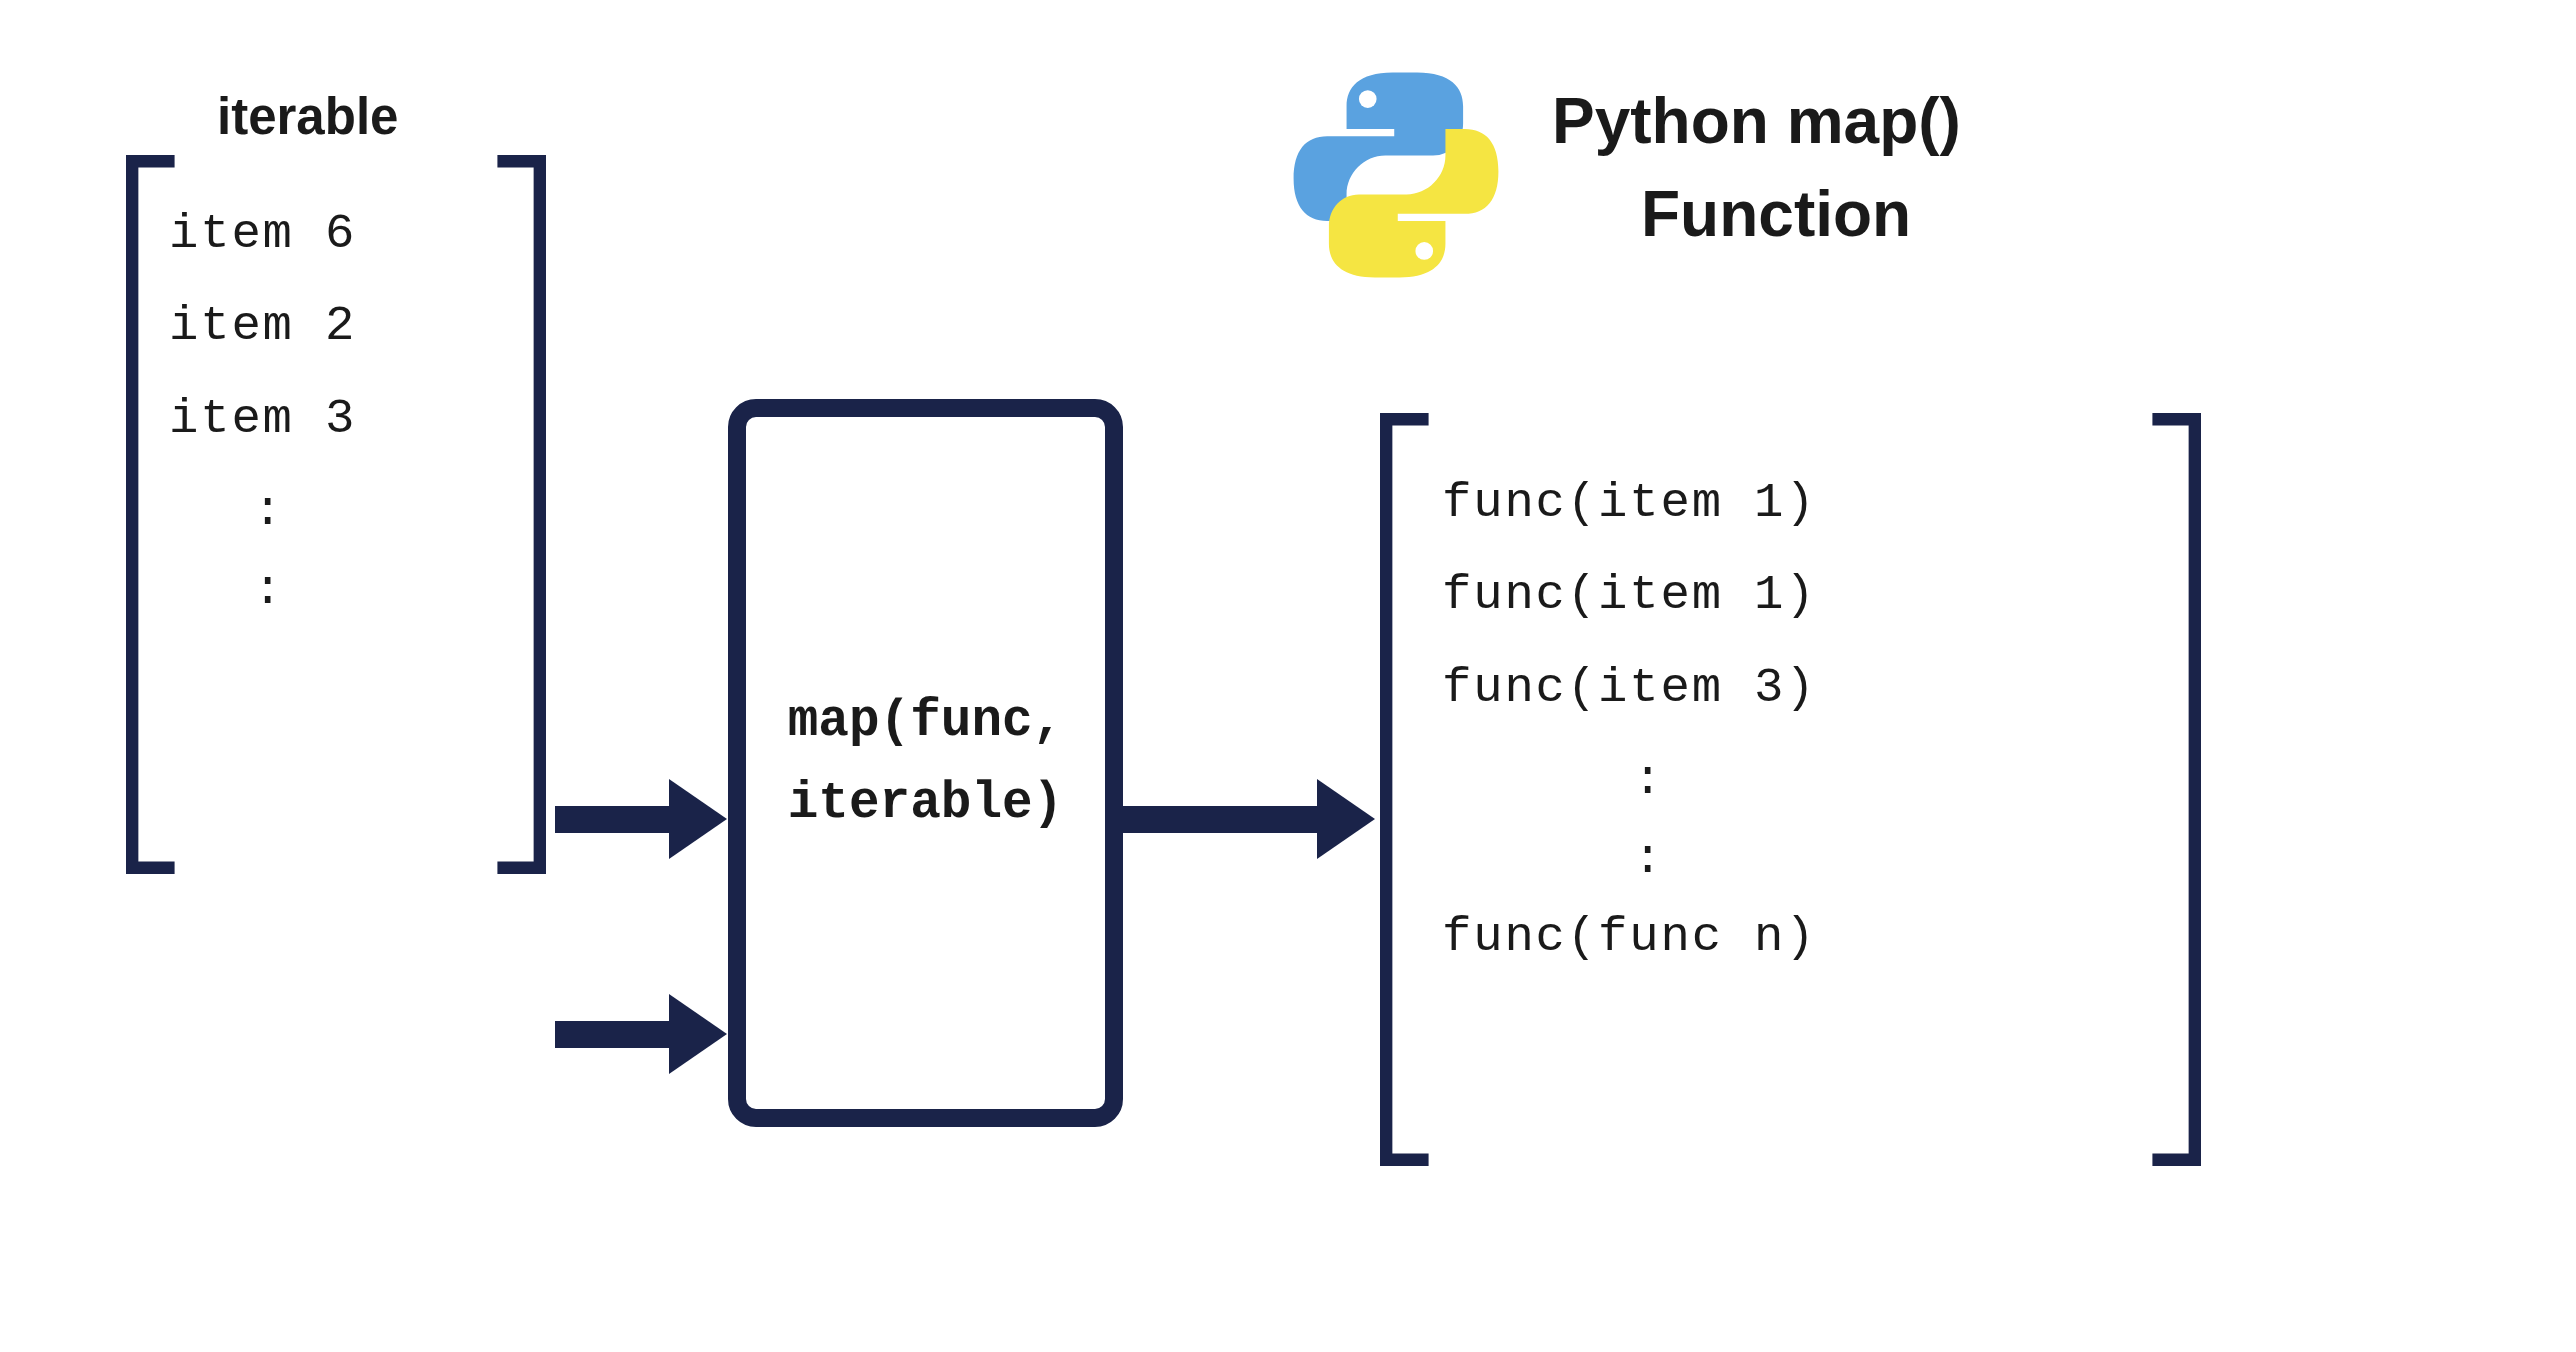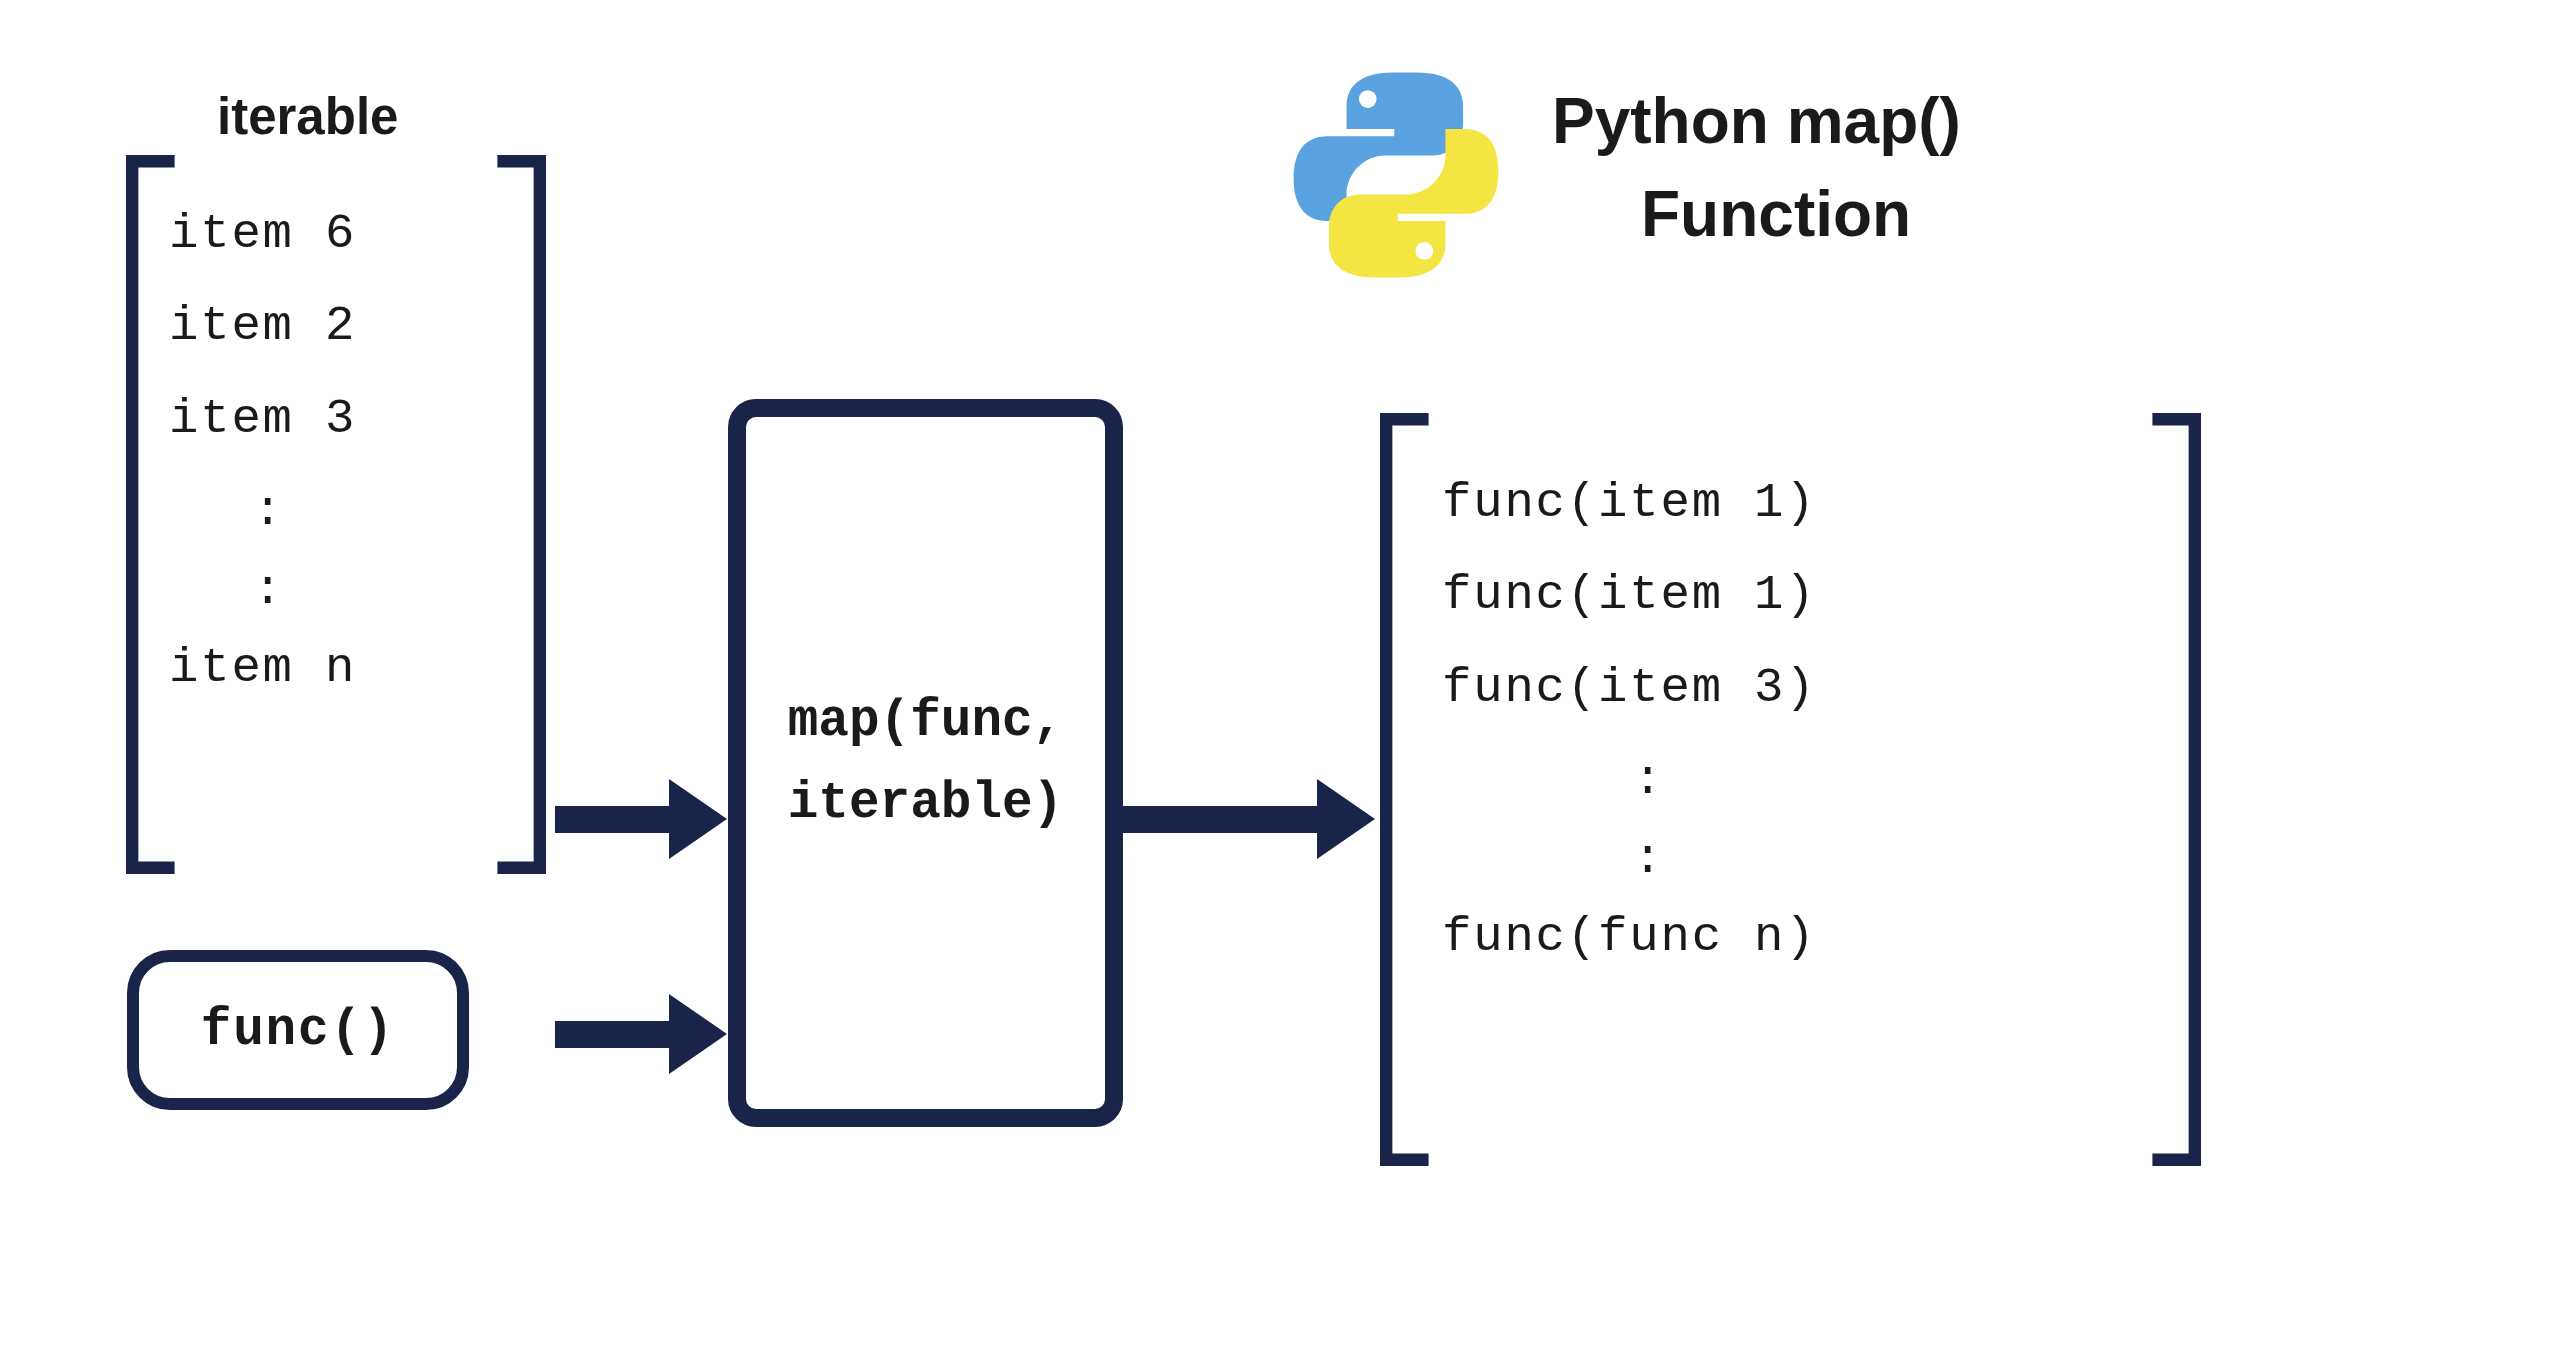--- a/index.html
+++ b/index.html
@@ -204,26 +204,22 @@
   <svg class="bracket iter-bracket-r" viewBox="0 0 60 810" preserveAspectRatio="none">
     <path d="M5 7 H53 V803 H5"></path>
   </svg>
 
   <div class="iter-items">
     <div>item 6</div>
     <div>item 2</div>
     <div>item 3</div>
     <div class="dots">:</div>
     <div class="dots">:</div>
-    <div class="last-item">item n</div>
-  </div>
-
-  <div class="func-box">
-    <span>func()</span>
-  </div>
+  </div>
+
 
   <div class="arrow arrow1">
     <div class="shaft"></div>
       <div class="head"></div>
   </div>
   <div class="arrow arrow2">
     <div class="shaft"></div>
       <div class="head"></div>
   </div>
 

